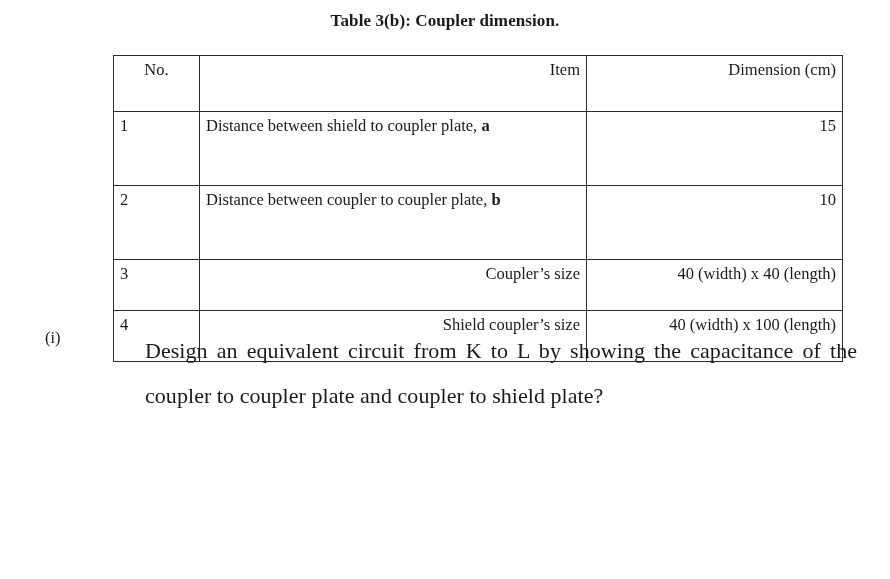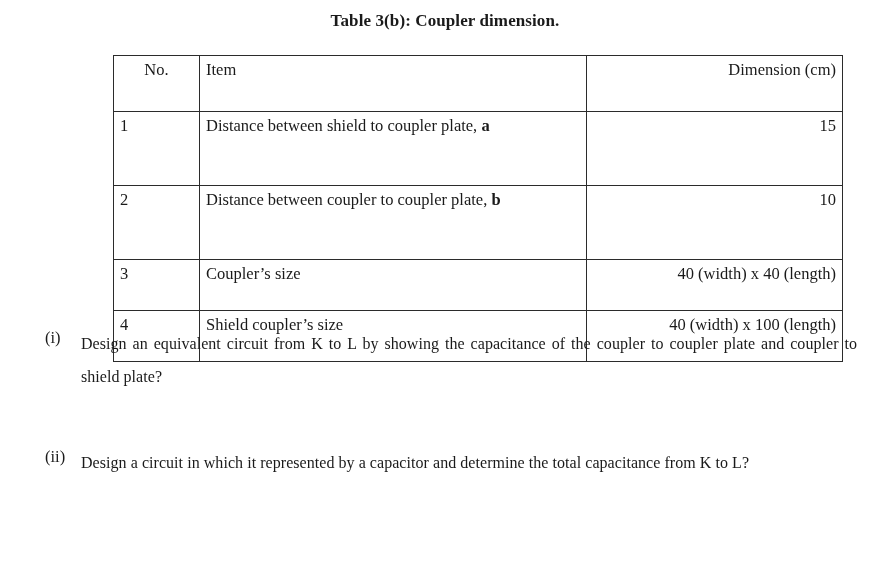--- a/index.html
+++ b/index.html
@@ -61,21 +61,21 @@
     text-align: center;
   }
   .dim-table td.cell-no {
     text-align: left;
   }
   .dim-table td.cell-item-justify {
     text-align: justify;
     text-align-last: left;
   }
   .dim-table td.cell-item {
-    text-align: left;
+    text-align: right;
   }
   .dim-table td.cell-dim {
     text-align: right;
     white-space: nowrap;
   }
   .row-tall td { height: 50px; }
   .row-short td { height: 27px; }
   .hdr-row td { height: 32px; }
 
   b.var { font-weight: bold; }
@@ -88,22 +88,22 @@
   }
   .qitem .label {
     position: absolute;
     left: 0;
     top: 0;
     width: 60px;
     font-size: 16.5px;
     text-align: left;
   }
   .qitem .qtext {
-    margin-left: 36px;
-    font-size: 16px;
+    margin-left: 100px;
+    font-size: 22px;
     line-height: 2.05;
     text-align: justify;
     text-align-last: left;
     letter-spacing: 0.05px;
   }
   #q-i  { top: 328px; }
   #q-ii { top: 447px; }
 
   .marks-line {
     position: absolute;
@@ -157,18 +157,14 @@
         <td class="cell-dim">40 (width) x 100 (length)</td>
       </tr>
     </tbody>
   </table>
 
   <div class="qitem" id="q-i">
     <div class="label">(i)</div>
     <div class="qtext">Design an equivalent circuit from K to L by showing the capacitance of the coupler to coupler plate and coupler to shield plate?</div>
   </div>
 
-  <div class="qitem" id="q-ii">
-    <div class="label">(ii)</div>
-    <div class="qtext">Design a circuit in which it represented by a capacitor and determine the total capacitance from K to L?</div>
-  </div>
 
 </div>
 
 </body></html>

